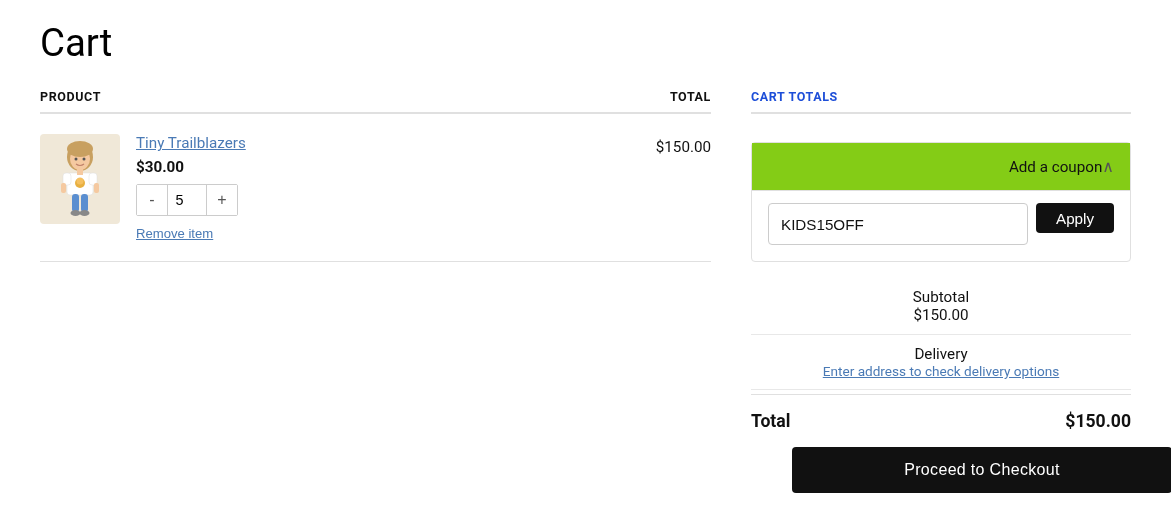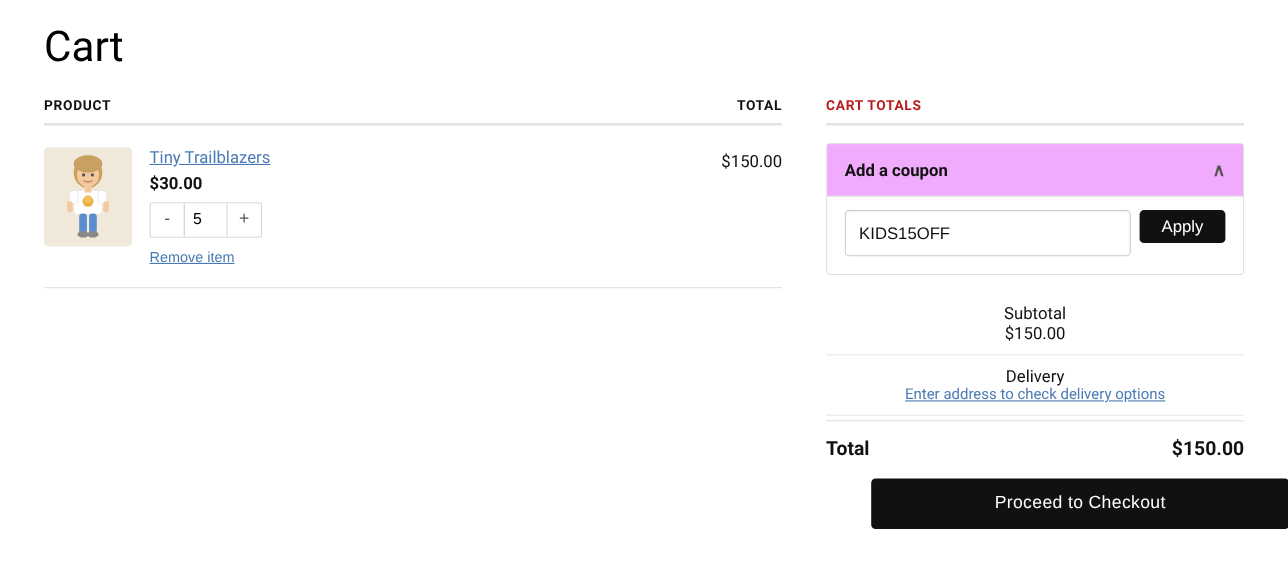--- a/index.html
+++ b/index.html
@@ -152,38 +152,37 @@
       min-width: 80px;
       text-align: right;
       padding-top: 4px;
     }
     
     .cart-totals-title {
       font-size: 0.78rem;
       font-weight: 700;
       letter-spacing: 0.05em;
       text-transform: uppercase;
-      color: #b91c1c;
+      color: #1d4ed8;
       border-bottom: 2px solid #e0e0e0;
       padding-bottom: 8px;
-      margin-bottom: 16px;
+      margin-bottom: 28px;
     }
     .coupon-section {
       border: 1px solid #e0e0e0;
       border-radius: 4px;
       margin-bottom: 16px;
     }
     .coupon-header {
       display: flex;
-      justify-content: space-between;
+      justify-content: flex-end;
       align-items: center;
       padding: 14px 16px;
       cursor: pointer;
-      background: #f0abfc;
-      font-weight: bold;
+      background: #84cc16;
     }
     .coupon-header-label {
       font-size: 0.95rem;
       color: #111;
     }
     .coupon-chevron {
       font-size: 1rem;
       color: #555;
     }
     .coupon-body {

